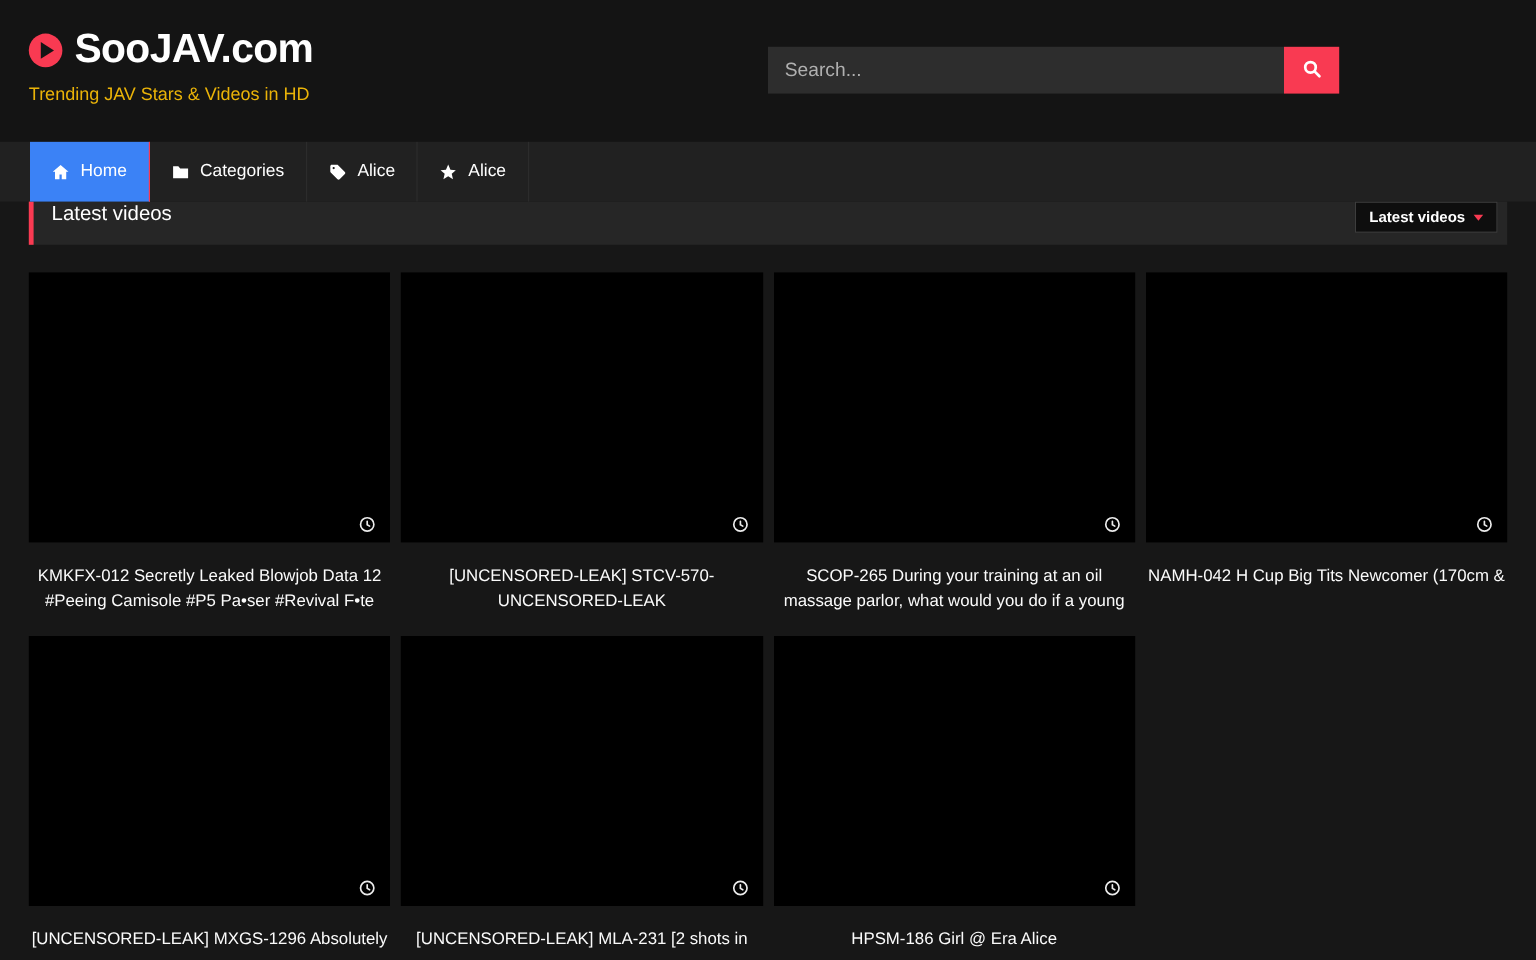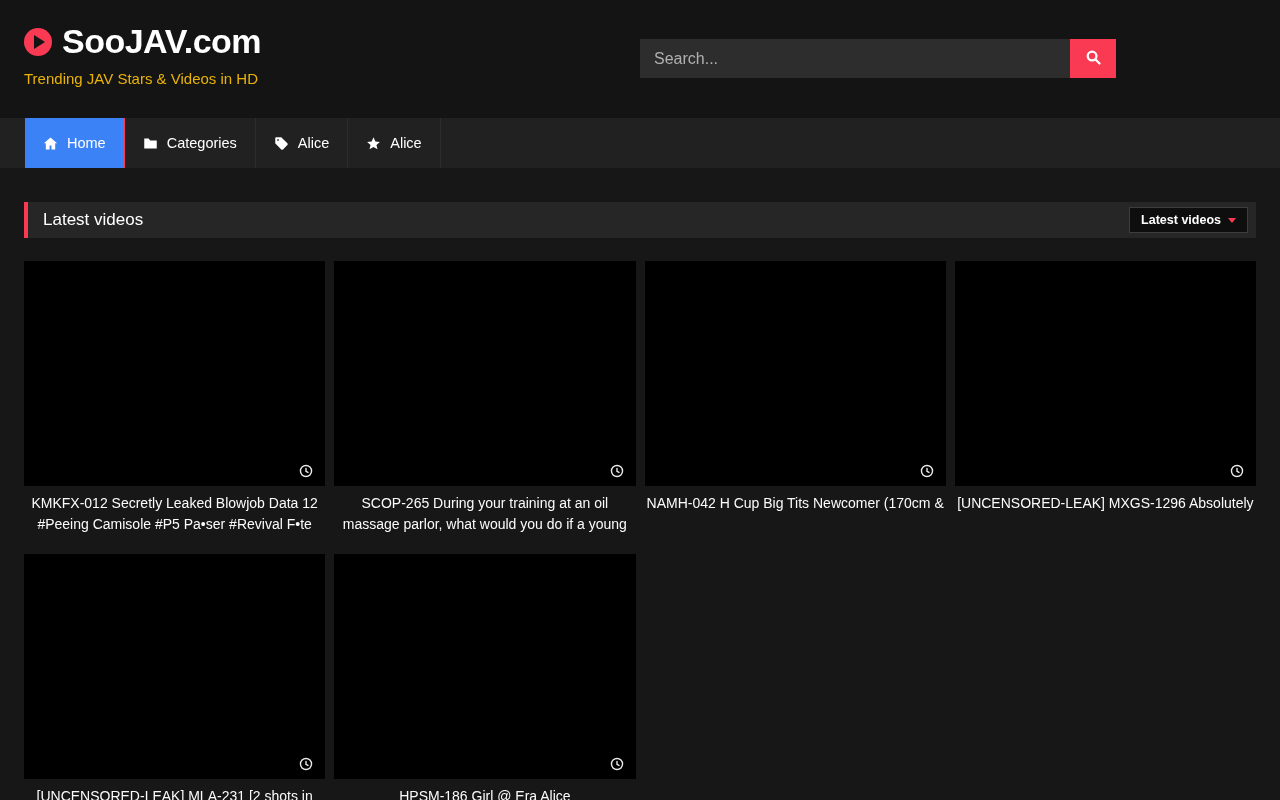--- a/index.html
+++ b/index.html
@@ -72,25 +72,24 @@
     cursor: pointer;
     white-space: nowrap;
   }
   .nav-item.active { background: #3b82f6; border-right-color: #f93a52; }
   .nav-item svg { display: block; }
 
   
   .main-content { padding: 0 24px; }
 
   .section-bar {
-    margin-top: 34px;
     height: 36px;
     background: #262626;
     border-left: 4px solid #f93a52;
-    display: flex; align-items: center;
+    display: flex; 
   }
   .section-title { font-size: 17px; color: #fff; padding-left: 15px; flex: 1; }
   .sort-dropdown {
     margin-right: 8px;
     height: 26px;
     background: #0e0e0e;
     border: 1px solid #3d3d3d;
     color: #fff;
     font-size: 12.5px; font-weight: bold;
     display: flex; align-items: center; gap: 7px;
@@ -114,21 +113,21 @@
   .thumb {
     position: relative;
     height: 225px;
     background: #000;
   }
   .clock-badge {
     position: absolute; right: 12px; bottom: 8px;
     width: 14px; height: 14px; opacity: 0.92;
   }
   .video-title {
-    margin-top: 7px;
+    margin-top: 17px;
     font-size: 14px;
     line-height: 1.47;
     color: #fbfbfb;
     text-align: center;
     padding: 0 2px;
   }
 </style>
 </head>
 <body>
 
@@ -206,20 +205,31 @@
         <span class="clock-badge">
           <svg width="14" height="14" viewBox="0 0 24 24" fill="none" stroke="#fff" stroke-width="2.4" stroke-linecap="round">
             <circle cx="12" cy="12" r="9.5"></circle>
               <path d="M12 7.5v5l3.4 2"></path>
           </svg>
         </span>
       </div>
       <div class="video-title">KMKFX-012 Secretly Leaked Blowjob Data 12 #Peeing Camisole #P5 Pa•ser #Revival F•te</div>
     </div>
 
+    <div class="video-card">
+      <div class="thumb">
+        <span class="clock-badge">
+          <svg width="14" height="14" viewBox="0 0 24 24" fill="none" stroke="#fff" stroke-width="2.4" stroke-linecap="round">
+            <circle cx="12" cy="12" r="9.5"></circle>
+              <path d="M12 7.5v5l3.4 2"></path>
+          </svg>
+        </span>
+      </div>
+      <div class="video-title">[UNCENSORED-LEAK] STCV-570-UNCENSORED-LEAK</div>
+    </div>
 
     <div class="video-card">
       <div class="thumb">
         <span class="clock-badge">
           <svg width="14" height="14" viewBox="0 0 24 24" fill="none" stroke="#fff" stroke-width="2.4" stroke-linecap="round">
             <circle cx="12" cy="12" r="9.5"></circle>
               <path d="M12 7.5v5l3.4 2"></path>
           </svg>
         </span>
       </div>

